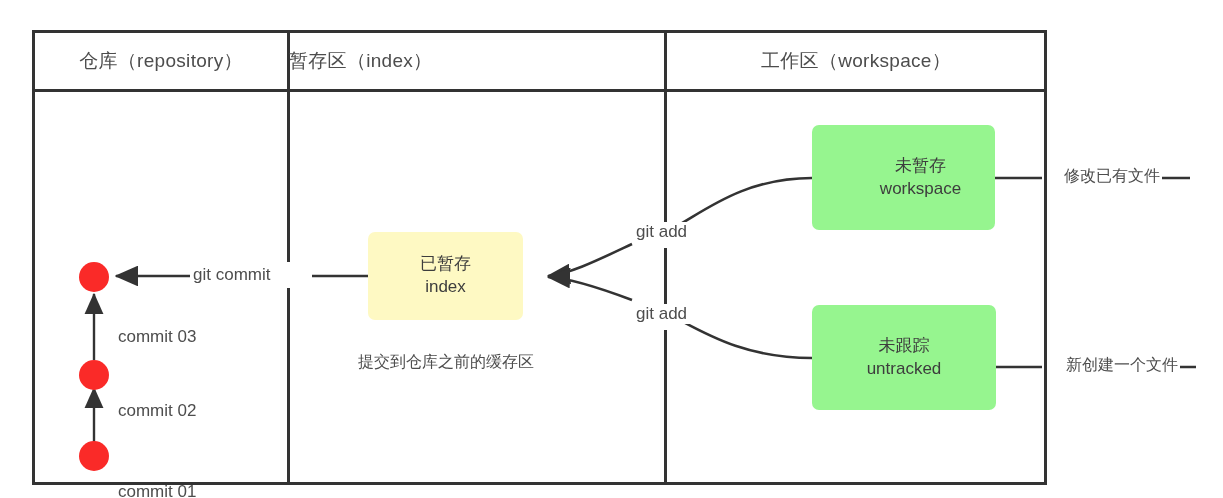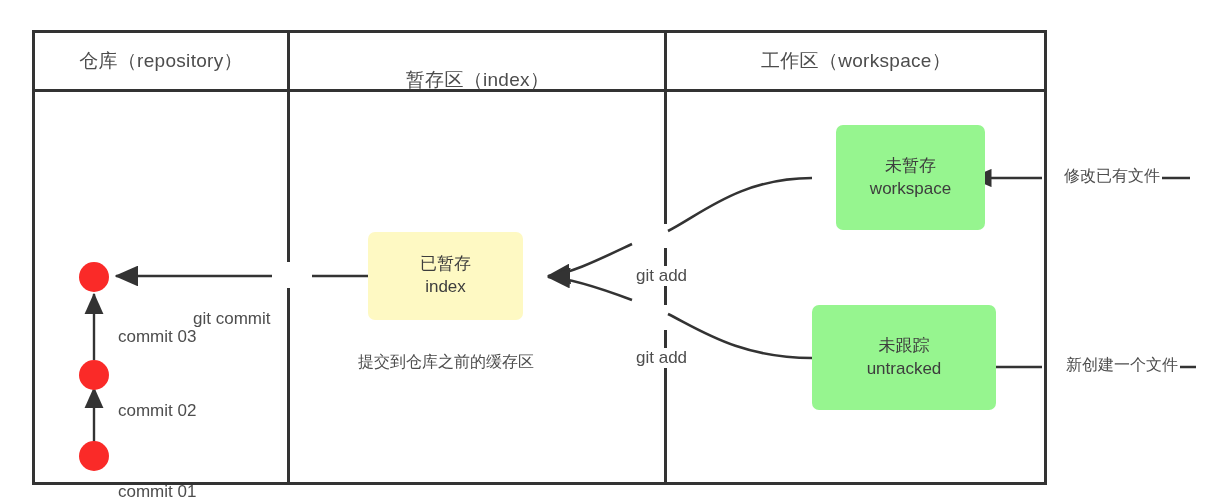--- a/index.html
+++ b/index.html
@@ -46,21 +46,20 @@
     white-space:nowrap;
   }
 
   .edge-label{
     position:absolute;
     color:#4d4d4d;
     font-size:17px;
     white-space:nowrap;
     background:#ffffff;
     padding:0 3px;
-    margin-top:44px;
   }
 
   .commit-label{
     position:absolute;
     color:#4d4d4d;
     font-size:17px;
     white-space:nowrap;
     margin-top:36px;
   }
 
@@ -129,37 +128,37 @@
     <g stroke="#333333" stroke-width="2.6">
       <line x1="1042" y1="178" x2="972" y2="178" marker-end="url(#arrowheadSm)"></line>
       <line x1="1190" y1="178" x2="1108" y2="178"></line>
       <line x1="1042" y1="367" x2="972" y2="367" marker-end="url(#arrowheadSm)"></line>
       <line x1="1196" y1="367" x2="1118" y2="367"></line>
     </g>
   </svg>
 
   <div class="cell-label" style="left:33px;top:48px;width:256px;text-align:center;">仓库（repository）</div>
 
-  <div class="cell-label" style="left:289px;top:48px;width:377px;text-align:center;margin-top:19px;">暂存区（index）</div>
+  <div class="cell-label" style="left:289px;top:48px;width:377px;text-align:left;">暂存区（index）</div>
 
   <div class="cell-label" style="left:666px;top:48px;width:380px;text-align:center;">工作区（workspace）</div>
 
 
   <div class="commit-label" style="left:118px;top:291px;">commit  03</div>
   <div class="commit-label" style="left:118px;top:365px;">commit  02</div>
   <div class="commit-label" style="left:118px;top:446px;">commit  01</div>
 
   <div class="box box-staged" style="left:368px;top:232px;width:155px;height:88px;">
     <span>已暂存</span>
     <span>index</span>
   </div>
 
   <div class="note" style="left:310px;top:350px;width:272px;">提交到仓库之前的缓存区</div>
 
-  <div class="box box-green" style="left:836px;top:125px;width:149px;height:105px;">
+  <div class="box box-green" style="left:812px;top:125px;width:149px;height:105px;padding-left:34px;">
     <span>未暂存</span>
     <span>workspace</span>
   </div>
 
   <div class="box box-green" style="left:812px;top:305px;width:184px;height:105px;">
     <span>未跟踪</span>
     <span>untracked</span>
   </div>
 
   <div class="edge-label" style="left:190px;top:265px;">git commit</div>

